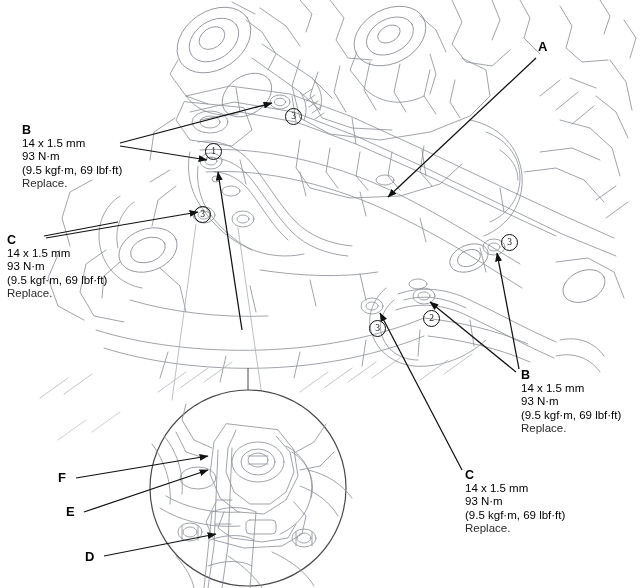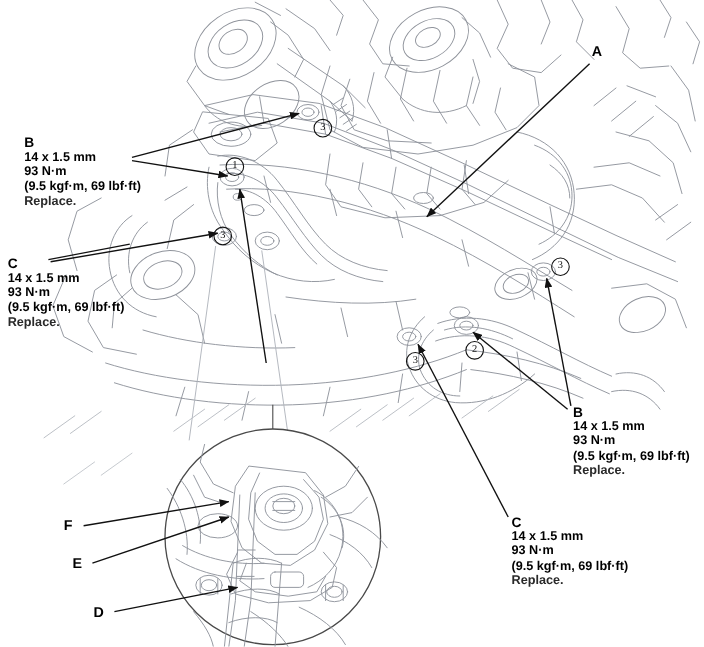--- a/index.html
+++ b/index.html
@@ -30,25 +30,25 @@
     white-space:nowrap;
     letter-spacing:0px;
   }
   .callout .lbl{
     font-weight:bold;
     font-size:12.5px;
     line-height:14px;
     display:block;
   }
   .callout .spec{
-    font-weight:bold;
+    font-weight:normal;
     display:block;
   }
   .callout .replace{
-    font-weight:bold;
+    font-weight:normal;
     display:block;
     color:#2a2a2a;
   }
   
   .letter{
     position:absolute;
     font-weight:bold;
     font-size:13px;
     line-height:13px;
     color:#000000;

